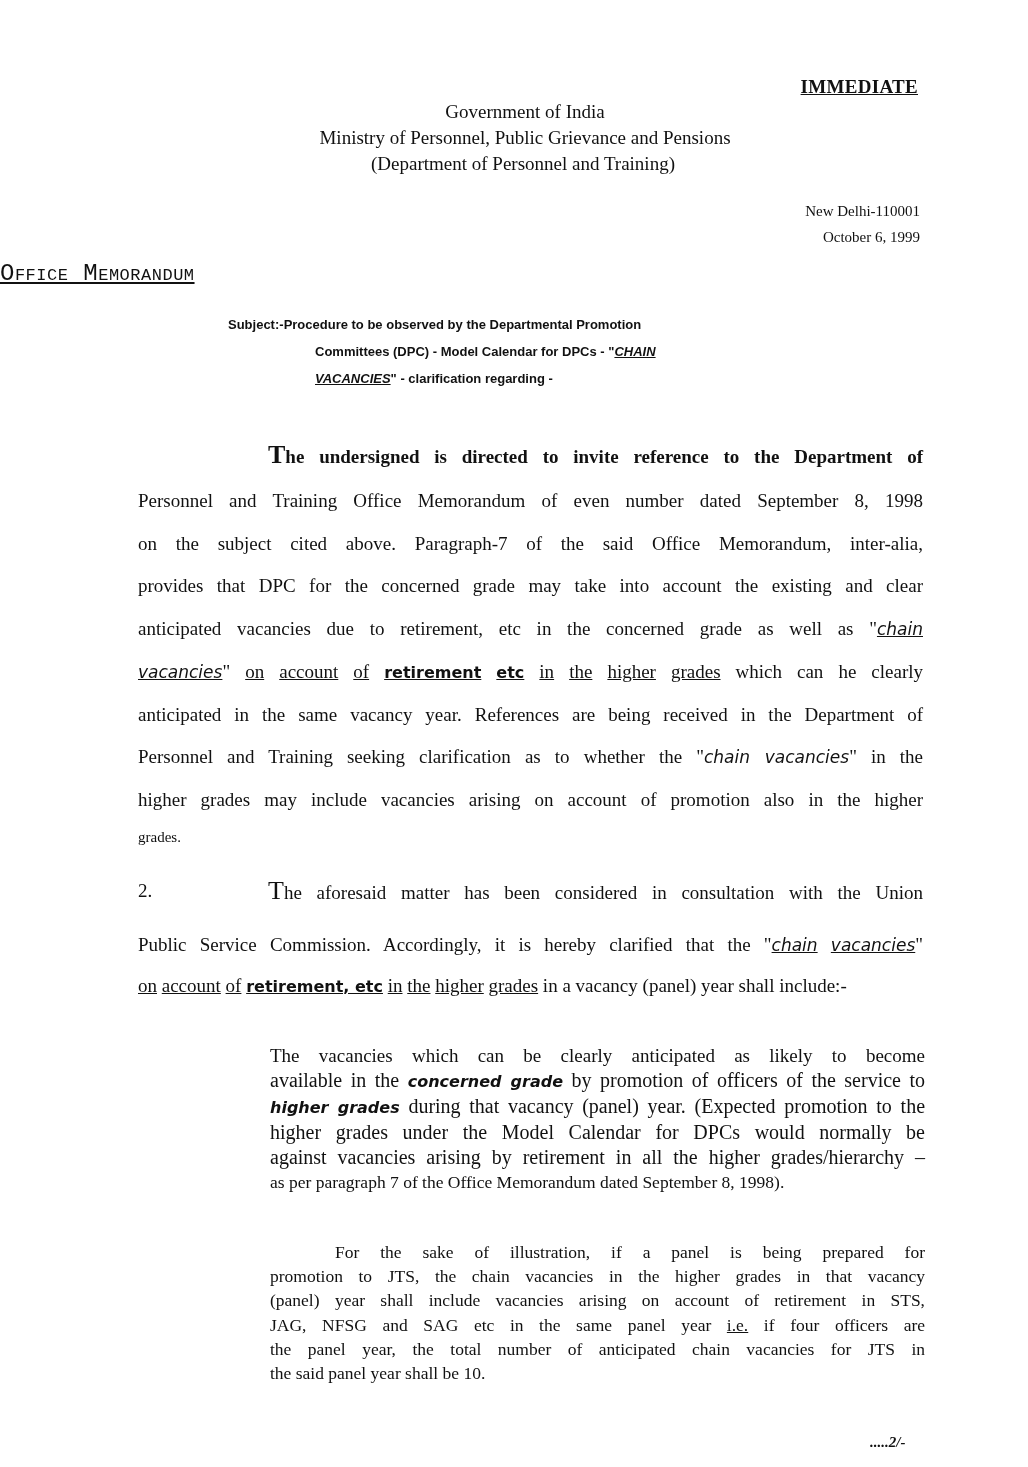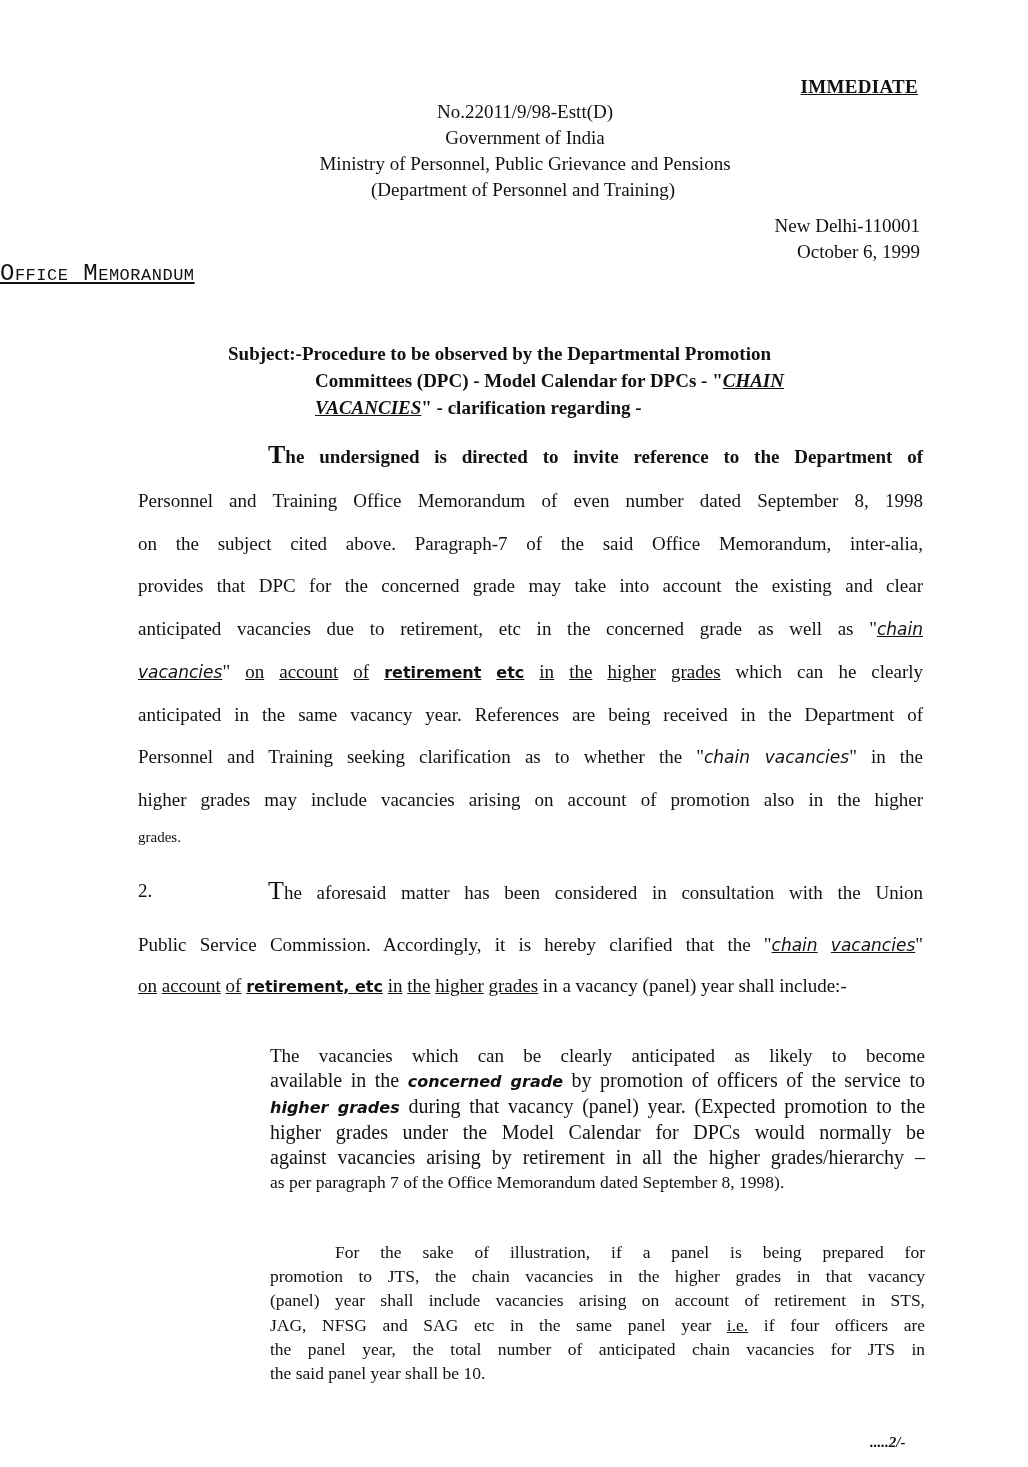--- a/index.html
+++ b/index.html
@@ -1,44 +1,43 @@
 <!DOCTYPE html>
 <html><head>
 <meta charset="utf-8">
 <style>
   html, body { margin:0; padding:0; background:#ffffff; }
   body { width:1028px; height:1467px; position:relative; overflow:hidden; color:#111; font-family:"Liberation Serif", serif; }
   .abs { position:absolute; }
   .immediate { right:110px; top:76px; font-size:19px; font-weight:bold; text-decoration:underline; letter-spacing:0.3px; }
   .hdr { left:0; width:1028px; text-align:center; font-size:19px; line-height:26px; }
   .hdr1 { top:99px; padding-left:0; }
-  .place { right:108px; font-size:19px; text-align:right;margin-top:12px; }
+  .place { right:108px; font-size:15px; text-align:right; }
   .title { left:0; width:960px; top:260px; text-align:left; font-family:Liberation Mono, monospace; font-size:20px; letter-spacing:0.5px; }
   .title span { text-decoration:underline; font-variant:small-caps; font-size:24px; }
-  .subject { left:228px; top:340px; width:670px; font-family:Liberation Serif, serif; font-weight:bold; font-size:19px; line-height:27px; }
+  .subject { left:228px; top:311px; width:670px; font-family:Liberation Sans, sans-serif; font-weight:bold; font-size:13px; line-height:27px; }
   .subject .indent { padding-left:87px; display:block; }
   .ul-it { text-decoration:underline; font-style:italic; }
   .body-line { left:138px; width:785px; font-size:19px; text-align:justify; text-align-last:justify; white-space:nowrap; }
   .dropcap { font-size:26px; }
   .it { font-family:"DejaVu Sans", sans-serif; font-style:italic; font-size:17px; }
   .bi { font-family:"DejaVu Sans", sans-serif; font-style:italic; font-weight:bold; font-size:16px; }
   .bu { font-family:"DejaVu Sans", sans-serif; font-weight:bold; font-size:16px; text-decoration:underline; }
   .u { text-decoration:underline; }
   .block { left:270px; width:655px; font-size:19px; line-height:25px; text-align:justify; }
   .block2 { left:270px; width:655px; font-size:17.5px; line-height:24.2px; text-align:justify; }
   .pagenum { left:870px; top:1434px; font-size:15px; font-weight:bold; font-style:italic; }
   .num2 { left:138px; top:880px; font-size:19px; }
 </style>
 </head>
 <body>
 
 <div class="abs immediate">IMMEDIATE</div>
 
 <div class="abs hdr hdr1">
-  <div style="padding-left:22px">No.22011/9/98-Estt(D)</div>
   <div style="padding-left:22px">Government of India</div>
   <div style="padding-left:22px">Ministry of Personnel, Public Grievance and Pensions</div>
   <div style="padding-left:18px">(Department of Personnel and Training)</div>
 </div>
 
 <div class="abs place" style="top:203px">New Delhi-110001</div>
 <div class="abs place" style="top:229px">October 6, 1999</div>
 
 <div class="abs title">
   <span>Office Memorandum</span>

